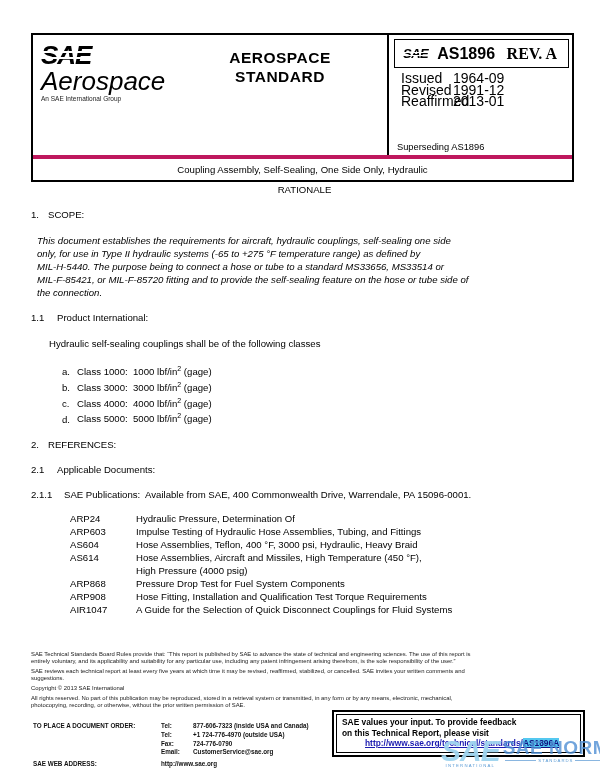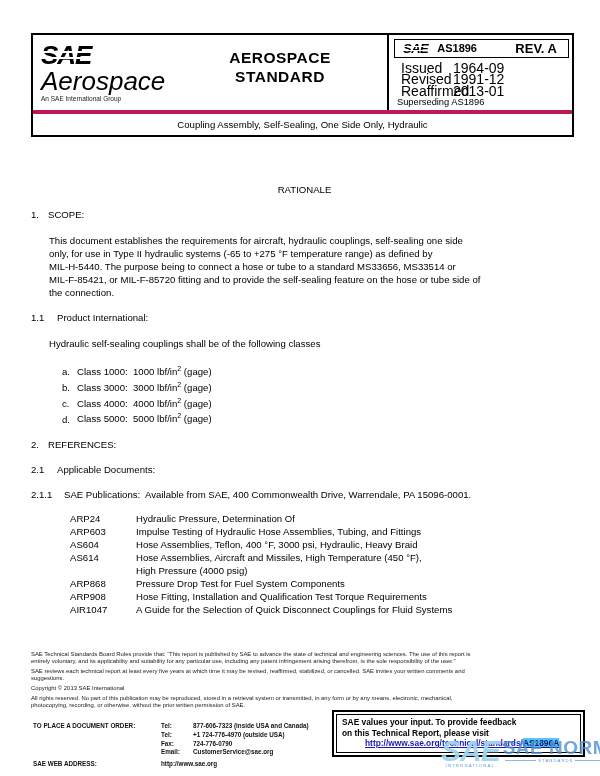--- a/index.html
+++ b/index.html
@@ -1,52 +1,52 @@
 <!DOCTYPE html>
 <html><head>
 <meta charset="utf-8">
 <style>
   html,body{margin:0;padding:0;background:#e8e8e8;}
   .page{position:relative;width:600px;height:776px;background:#ffffff;
         font-family:"Liberation Sans",sans-serif;color:#000;overflow:hidden;margin:0 auto;}
 
   
   .header{position:absolute;left:31px;top:33px;width:543px;border:2px solid #000;box-sizing:border-box;}
-  .header-main{display:flex;height:75px;gap:36px;}
+  .header-main{display:flex;height:120px;gap:36px;}
   .cell-left{flex:1;display:flex;padding:7px 0 0 8px;box-sizing:border-box;}
   .logo-block{width:168px;flex:none;}
   .sae-wordmark{position:relative;display:inline-block;font-style:italic;font-weight:900;
                 font-size:26px;line-height:26px;letter-spacing:-1px;}
   .sae-wordmark .stripe{position:absolute;left:1px;right:3px;height:2px;background:#fff;}
   .stripe.s1{top:9px}.stripe.s2{top:15px}
   .aero{font-style:italic;font-size:26px;line-height:26px;font-weight:normal;letter-spacing:0;}
   .tagline{font-size:6.5px;margin-top:1px;color:#222;}
   .std-title{flex:1;text-align:center;padding-top:6px;font-weight:bold;font-size:15.5px;line-height:19px;letter-spacing:.5px;}
   .cell-right{width:185px;flex:none;border-left:2px solid #000;display:flex;flex-direction:column;box-sizing:border-box;}
   .doc-box{border:1.5px solid #000;margin:4px 3px 0 5px;height:27px;display:flex;align-items:center;padding:0 11px 0 8px;}
   .sae-small{position:relative;display:inline-block;font-style:italic;font-weight:900;font-size:13px;line-height:13px;letter-spacing:-.5px;}
   .sae-small .stripe{position:absolute;left:0;right:2px;height:1px;background:#fff;}
   .sae-small .stripe.s1{top:4.5px}.sae-small .stripe.s2{top:8px}
-  .doc-num{font-weight:bold;font-size:11px;margin-left:9px;}
-  .doc-rev{font-weight:bold;font-size:13px;margin-left:auto;}
+  .doc-num{font-weight:bold;font-size:16px;margin-left:9px;}
+  .doc-rev{font-weight:bold;font-size:16px;margin-left:auto;font-family:Liberation Serif, serif;}
   .dates{margin:5px 0 0 12px;font-size:14px;line-height:11.5px;}
   .date-row{display:flex;}
   .date-label{width:52px;flex:none;}
   .superseding{margin:auto 0 3px 8px;font-size:9.3px;}
   .header-subject{border-top:4px solid #be185d;height:21px;display:flex;align-items:center;justify-content:center;font-size:9.6px;}
 
   
   .content{position:absolute;left:31px;top:174px;width:547px;font-size:9.6px;line-height:13px;}
   .center{text-align:center;}
   .rationale-h{margin-top:9px;}
   .rationale-t{margin-top:11px;}
   .heading{margin-top:12px;display:flex;}
   .hnum{flex:none;}
   .hnum.l1{width:17px}.hnum.l2{width:26px}.hnum.l3{width:33px}
-  .scope-body{margin-top:13px;margin-left:18px;white-space:pre-line;}
+  .scope-body{margin-top:13px;margin-left:6px;white-space:pre-line;font-style:italic;}
   .intro{margin-top:13px;margin-left:18px;}
   .cls-list{margin-top:13px;margin-left:31px;line-height:12.6px;}
   .cls-item .letter{display:inline-block;width:15px;}
   .pre{white-space:pre;}
   sup.sq{font-size:7px;}
   .refs-list{margin-top:11px;margin-left:39px;}
   .doc-row{display:flex;}
   .doc-code{width:66px;flex:none;}
   .doc-title{white-space:pre-line;}
 

